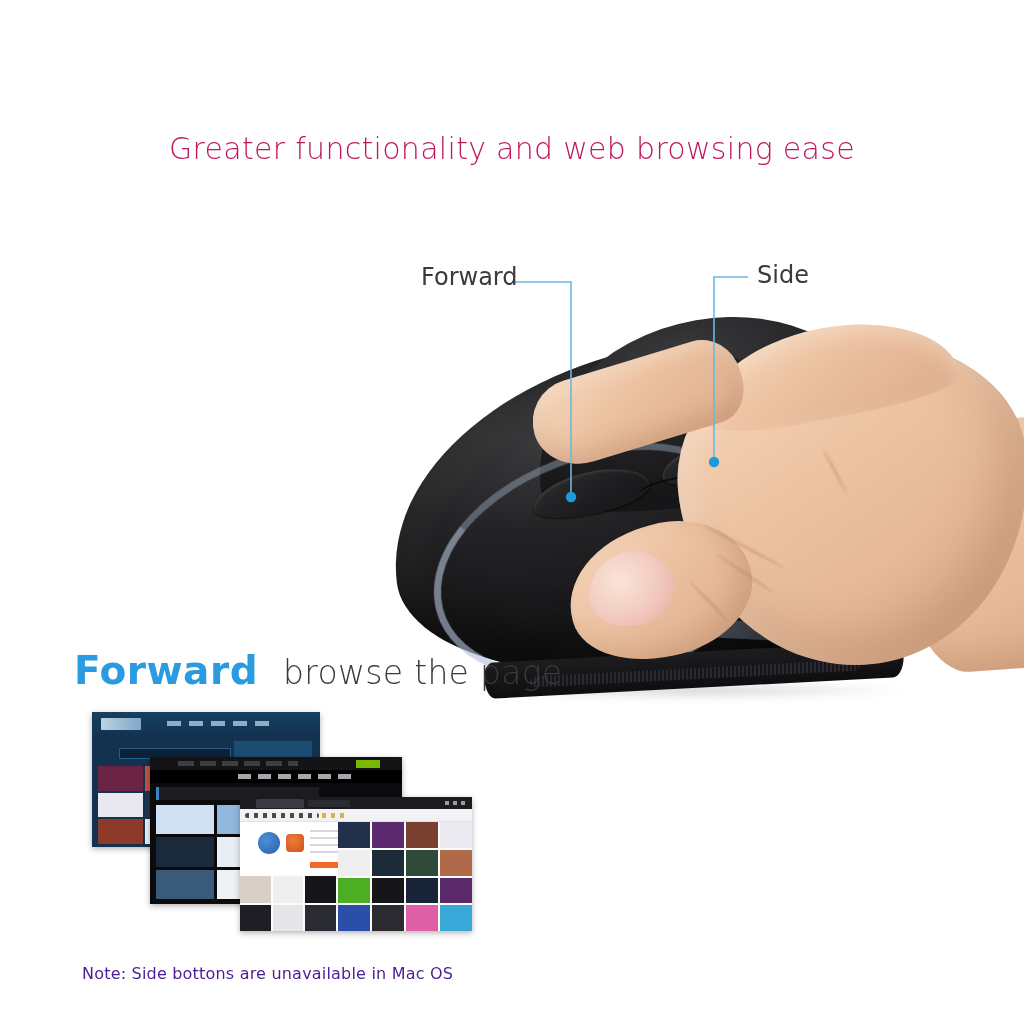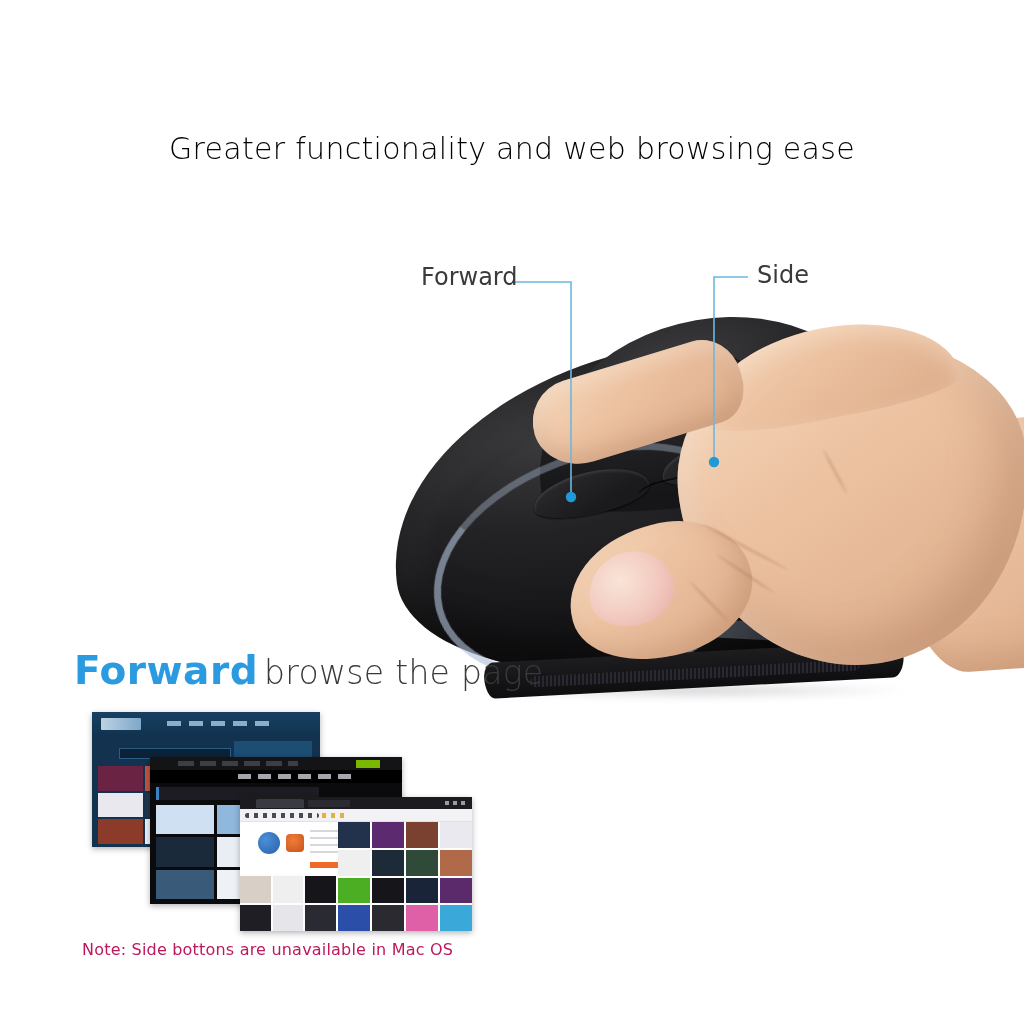--- a/index.html
+++ b/index.html
@@ -33,21 +33,21 @@
   }
   .subheadline {
     position: absolute;
     left: 0;
     top: 131px;
     width: 1024px;
     text-align: center;
     font-size: 30px;
     font-weight: 300;
     letter-spacing: 0.3px;
-    color: #000000;
+    color: #be185d;
     font-family: "DejaVu Sans", sans-serif;
   }
 
   
   .callout-label {
     position: absolute;
     font-size: 24px;
     color: #3a3a3a;
     font-family: "DejaVu Sans", sans-serif;
     font-weight: 400;
@@ -269,21 +269,21 @@
     color: #2a9be0;
     font-family: "DejaVu Sans", sans-serif;
     letter-spacing: 0.5px;
   }
   .easily-rest {
     font-size: 33px;
     font-weight: 300;
     color: #3a3a3a;
     font-family: "DejaVu Sans", sans-serif;
     letter-spacing: 0.3px;
-    margin-left: 6px;
+    margin-left: 25px;
   }
 
   
   #windows { position: absolute; left: 92px; top: 712px; width: 380px; height: 200px; }
   .win { position: absolute; box-shadow: 0 2px 6px rgba(0,0,0,0.30); }
 
   
   #win-back { left: 0px; top: 0px; width: 228px; height: 135px; background: #12324f; }
   #win-back .wb-topbar {
     position: absolute; left:0; top:0; width:100%; height: 24px;
@@ -402,23 +402,23 @@
   #win-front .wf-grid2 {
     position: absolute; left: 0px; top: 54px; width: 96px; height: 55px;
     display: grid; grid-template-columns: repeat(3, 1fr); grid-template-rows: repeat(2, 1fr); gap: 2px;
   }
   .tile { width: 100%; height: 100%; }
 
   
   .footnote {
     position: absolute;
     left: 82px;
-    top: 940px;
+    top: 964px;
     font-size: 16px;
-    color: #be185d;
+    color: #4c1d95;
     font-family: "DejaVu Sans", sans-serif;
     letter-spacing: 0.2px;
     white-space: nowrap;
   }
 </style>
 </head>
 <body>
 
 <div id="page">
 

